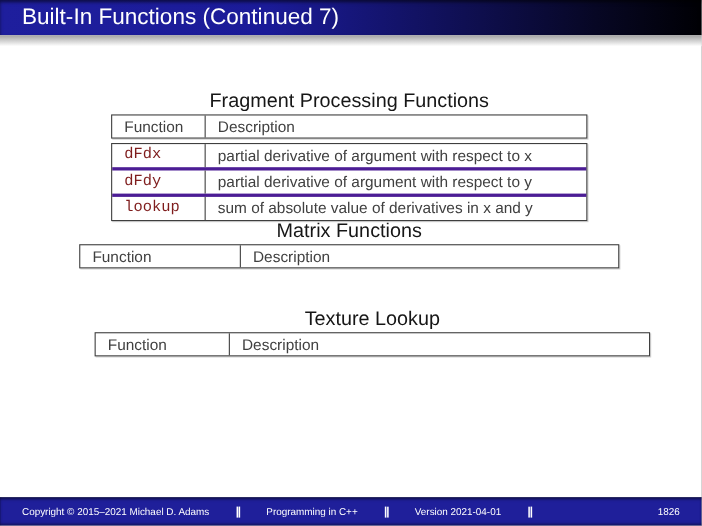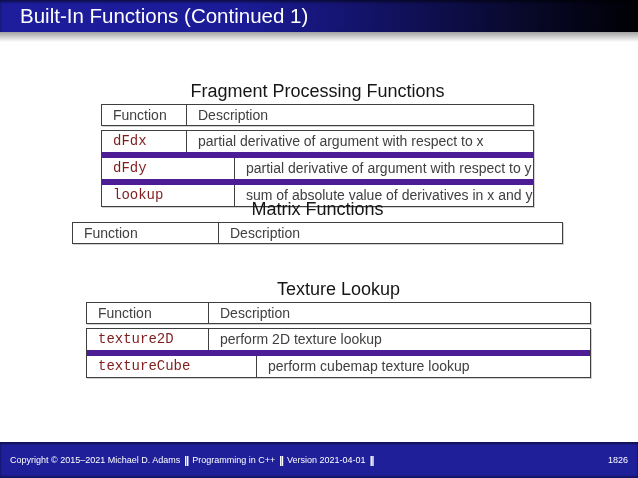--- a/index.html
+++ b/index.html
@@ -50,57 +50,57 @@
   }
   .hbox, .bbox {
     border: 1px solid #3f3f3f;
     background: #ffffff;
     box-sizing: border-box;
     box-shadow: 1px 1px 0 rgba(0,0,0,0.18);
   }
   .hbox { height: 22px; margin-bottom: 4px; display: flex; }
   .hbox .cell { line-height: 20px; }
   .row { height: 21px; display: flex; }
-  .row + .row { border-top: 6px solid #4c1d95; gap: 48px; }
+  .row + .row { border-top: 3px solid #4c1d95; }
   .row .cell { line-height: 21px; }
   .cell { font-size: 14px; color: #404040; white-space: nowrap; overflow: hidden; }
   .c1 { width: var(--c1); padding-left: 11px; box-sizing: border-box; flex: none; }
   .c2 { flex: 1; border-left: 1px solid #3f3f3f; padding-left: 11px; }
   .mono {
     font-family: "Liberation Mono", monospace;
     font-size: 14px;
     color: #7f1d1d;
   }
 
   
   .footer {
     position: absolute;
     left: 0; bottom: 0;
-    width: 100%; height: 36px;
+    width: 100%; height: 26px;
     background: #1f1f9a;
     box-shadow: inset 0 2px 2px rgba(0,0,0,0.45), inset 0 -2px 2px rgba(0,0,0,0.35);
     display: flex;
     align-items: center;
-    gap: 4px;
-    padding: 0 10px;
+    gap: 24px;
+    padding: 0 20px;
     box-sizing: border-box;
     color: #ffffff;
     font-size: 9px;
     white-space: nowrap;
   }
   .sep { font-weight: bold; font-size: 10.5px; letter-spacing: -1px; }
   .page-num { margin-left: auto; text-align: right; }
 </style>
 </head>
 <body>
 
 <div class="slide">
 
   <div class="title-bar">
-    <div class="title-text">Built-In Functions (Continued 1)</div>
+    <div class="title-text">Built-In Functions (Continued 7)</div>
   </div>
   <div class="bar-shadow"></div>
 
   <div class="tbl t1">
     <div class="cap">Fragment Processing Functions</div>
     <div class="hbox">
       <div class="cell c1">Function</div>
       <div class="cell c2">Description</div>
     </div>
     <div class="bbox">
@@ -126,30 +126,20 @@
       <div class="cell c2">Description</div>
     </div>
   </div>
 
   <div class="tbl t3">
     <div class="cap">Texture Lookup</div>
     <div class="hbox">
       <div class="cell c1">Function</div>
       <div class="cell c2">Description</div>
     </div>
-    <div class="bbox">
-      <div class="row">
-        <div class="cell c1 mono">texture2D</div>
-        <div class="cell c2">perform 2D texture lookup</div>
-      </div>
-      <div class="row">
-        <div class="cell c1 mono">textureCube</div>
-        <div class="cell c2">perform cubemap texture lookup</div>
-      </div>
-    </div>
   </div>
 
   <div class="footer">
     <span>Copyright © 2015–2021 Michael D. Adams</span>
     <span class="sep">||</span>
     <span>Programming in C++</span>
     <span class="sep">||</span>
     <span>Version 2021-04-01</span>
     <span class="sep">||</span>
     <span class="page-num">1826</span>

